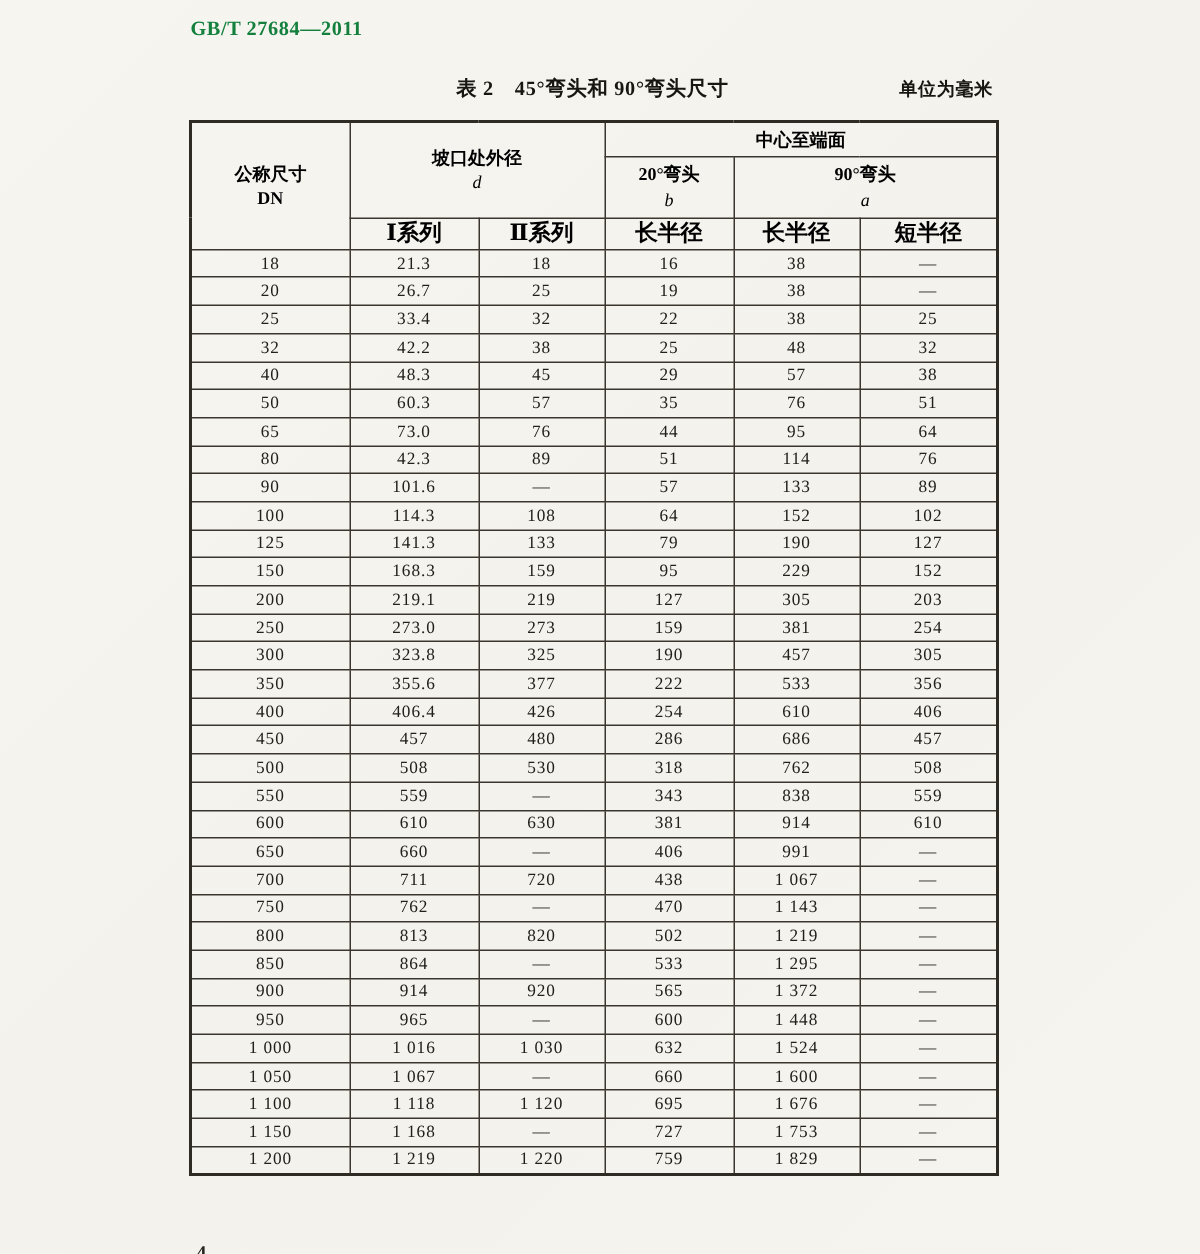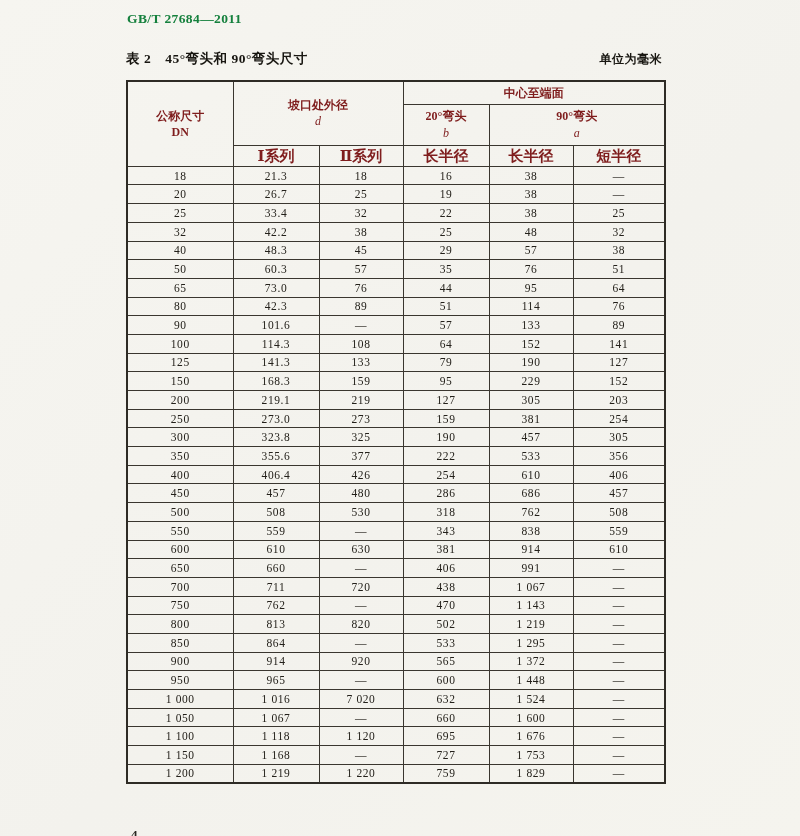--- a/index.html
+++ b/index.html
@@ -32,21 +32,21 @@
     left: 126px;
     top: 50px;
     width: 538px;
     height: 18px;
   }
 
   .table-title {
     position: absolute;
     left: 0;
     right: 0;
-    text-align: left;
+    text-align: center;
     font-size: 13.5px;
     font-weight: 700;
     letter-spacing: 0.5px;
     color: #181611;
   }
 
   .unit-note {
     position: absolute;
     right: 2px;
     top: 1px;
@@ -72,21 +72,21 @@
     border: 1px solid #3a362f;
     text-align: center;
     vertical-align: middle;
     overflow: hidden;
     white-space: nowrap;
   }
 
   table.dim-table th {
     font-size: 12px;
     font-weight: 700;
-    color: #7f1d1d;
+    color: #000000;
     line-height: 1.35;
   }
 
   table.dim-table td {
     height: 18.7px;
     font-size: 11.5px;
     font-weight: 400;
     letter-spacing: 0.6px;
     color: #23201a;
   }
@@ -244,21 +244,21 @@
         <td>57</td>
         <td>133</td>
         <td>89</td>
       </tr>
       <tr>
         <td>100</td>
         <td>114.3</td>
         <td>108</td>
         <td>64</td>
         <td>152</td>
-        <td>141</td>
+        <td>102</td>
       </tr>
       <tr>
         <td>125</td>
         <td>141.3</td>
         <td>133</td>
         <td>79</td>
         <td>190</td>
         <td>127</td>
       </tr>
       <tr>
@@ -393,21 +393,21 @@
         <td>950</td>
         <td>965</td>
         <td>—</td>
         <td>600</td>
         <td>1 448</td>
         <td>—</td>
       </tr>
       <tr>
         <td>1 000</td>
         <td>1 016</td>
-        <td>7 020</td>
+        <td>1 030</td>
         <td>632</td>
         <td>1 524</td>
         <td>—</td>
       </tr>
       <tr>
         <td>1 050</td>
         <td>1 067</td>
         <td>—</td>
         <td>660</td>
         <td>1 600</td>

